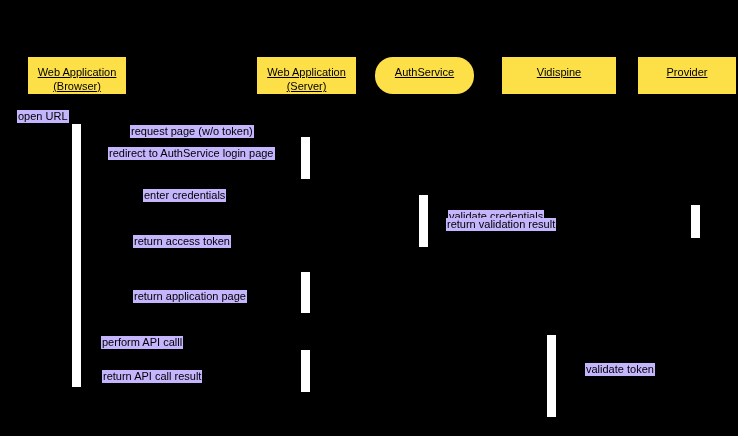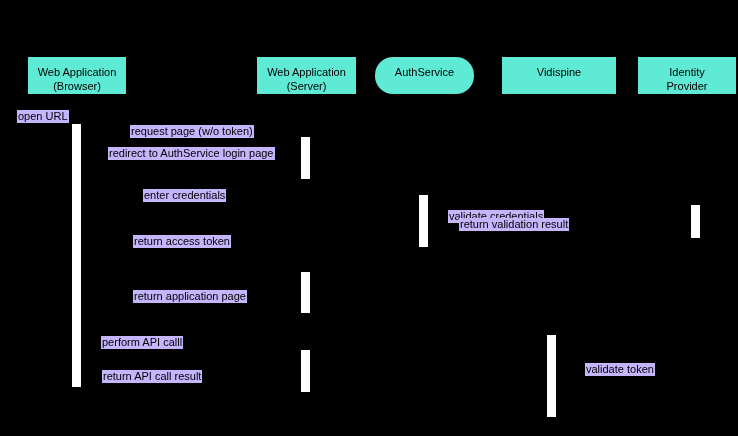--- a/index.html
+++ b/index.html
@@ -8,27 +8,28 @@
     width: 738px;
     height: 436px;
     background: #000000;
     overflow: hidden;
     font-family: "Liberation Sans", "DejaVu Sans", sans-serif;
   }
   .actor-box {
     position: absolute;
     top: 57px;
     height: 37px;
-    background: #5eead4;
+    background: #fde047;
     color: #000000;
     font-size: 11px;
     line-height: 14px;
     text-align: center;
     padding-top: 8px;
     box-sizing: border-box;
+    text-decoration: underline;
   }
   .actor-box span { display: block; }
   .activation-bar {
     position: absolute;
     width: 9px;
     background: #ffffff;
   }
   .message-label {
     position: absolute;
     background: #c4b5fd;
@@ -53,37 +54,36 @@
     <span>(Server)</span>
   </div>
   <div class="actor-box" style="left:375px;width:99px;border-radius:18px;">
     <span>AuthService</span>
     <span></span>
   </div>
   <div class="actor-box" style="left:502px;width:114px;">
     <span>Vidispine</span>
   </div>
   <div class="actor-box" style="left:638px;width:98px;">
-    <span>Identity</span>
     <span>Provider</span>
   </div>
 
   <div class="activation-bar" style="left:72px;top:124px;height:263px;"></div>
   <div class="activation-bar" style="left:301px;top:137px;height:42px;"></div>
   <div class="activation-bar" style="left:301px;top:272px;height:41px;"></div>
   <div class="activation-bar" style="left:301px;top:350px;height:42px;"></div>
   <div class="activation-bar" style="left:419px;top:195px;height:52px;"></div>
   <div class="activation-bar" style="left:547px;top:335px;height:82px;"></div>
   <div class="activation-bar" style="left:691px;top:205px;height:33px;"></div>
 
   <div class="message-label" style="left:17px;top:110px;">open URL</div>
   <div class="message-label" style="left:108px;top:147px;">redirect to AuthService login page</div>
   <div class="message-label" style="left:130px;top:125px;">request page (w/o token)</div>
   <div class="message-label" style="left:143px;top:189px;">enter credentials</div>
   <div class="message-label" style="left:448px;top:197px;margin-top:13px;">validate credentials</div>
-  <div class="message-label" style="left:446px;top:218px;margin-left:13px;">return validation result</div>
+  <div class="message-label" style="left:446px;top:218px;">return validation result</div>
   <div class="message-label" style="left:133px;top:235px;">return access token</div>
   <div class="message-label" style="left:133px;top:290px;">return application page</div>
   <div class="message-label" style="left:101px;top:336px;">perform API calll</div>
   <div class="message-label" style="left:102px;top:370px;">return API call result</div>
   <div class="message-label" style="left:585px;top:363px;">validate token</div>
 
 </div>
 
 </body></html>

